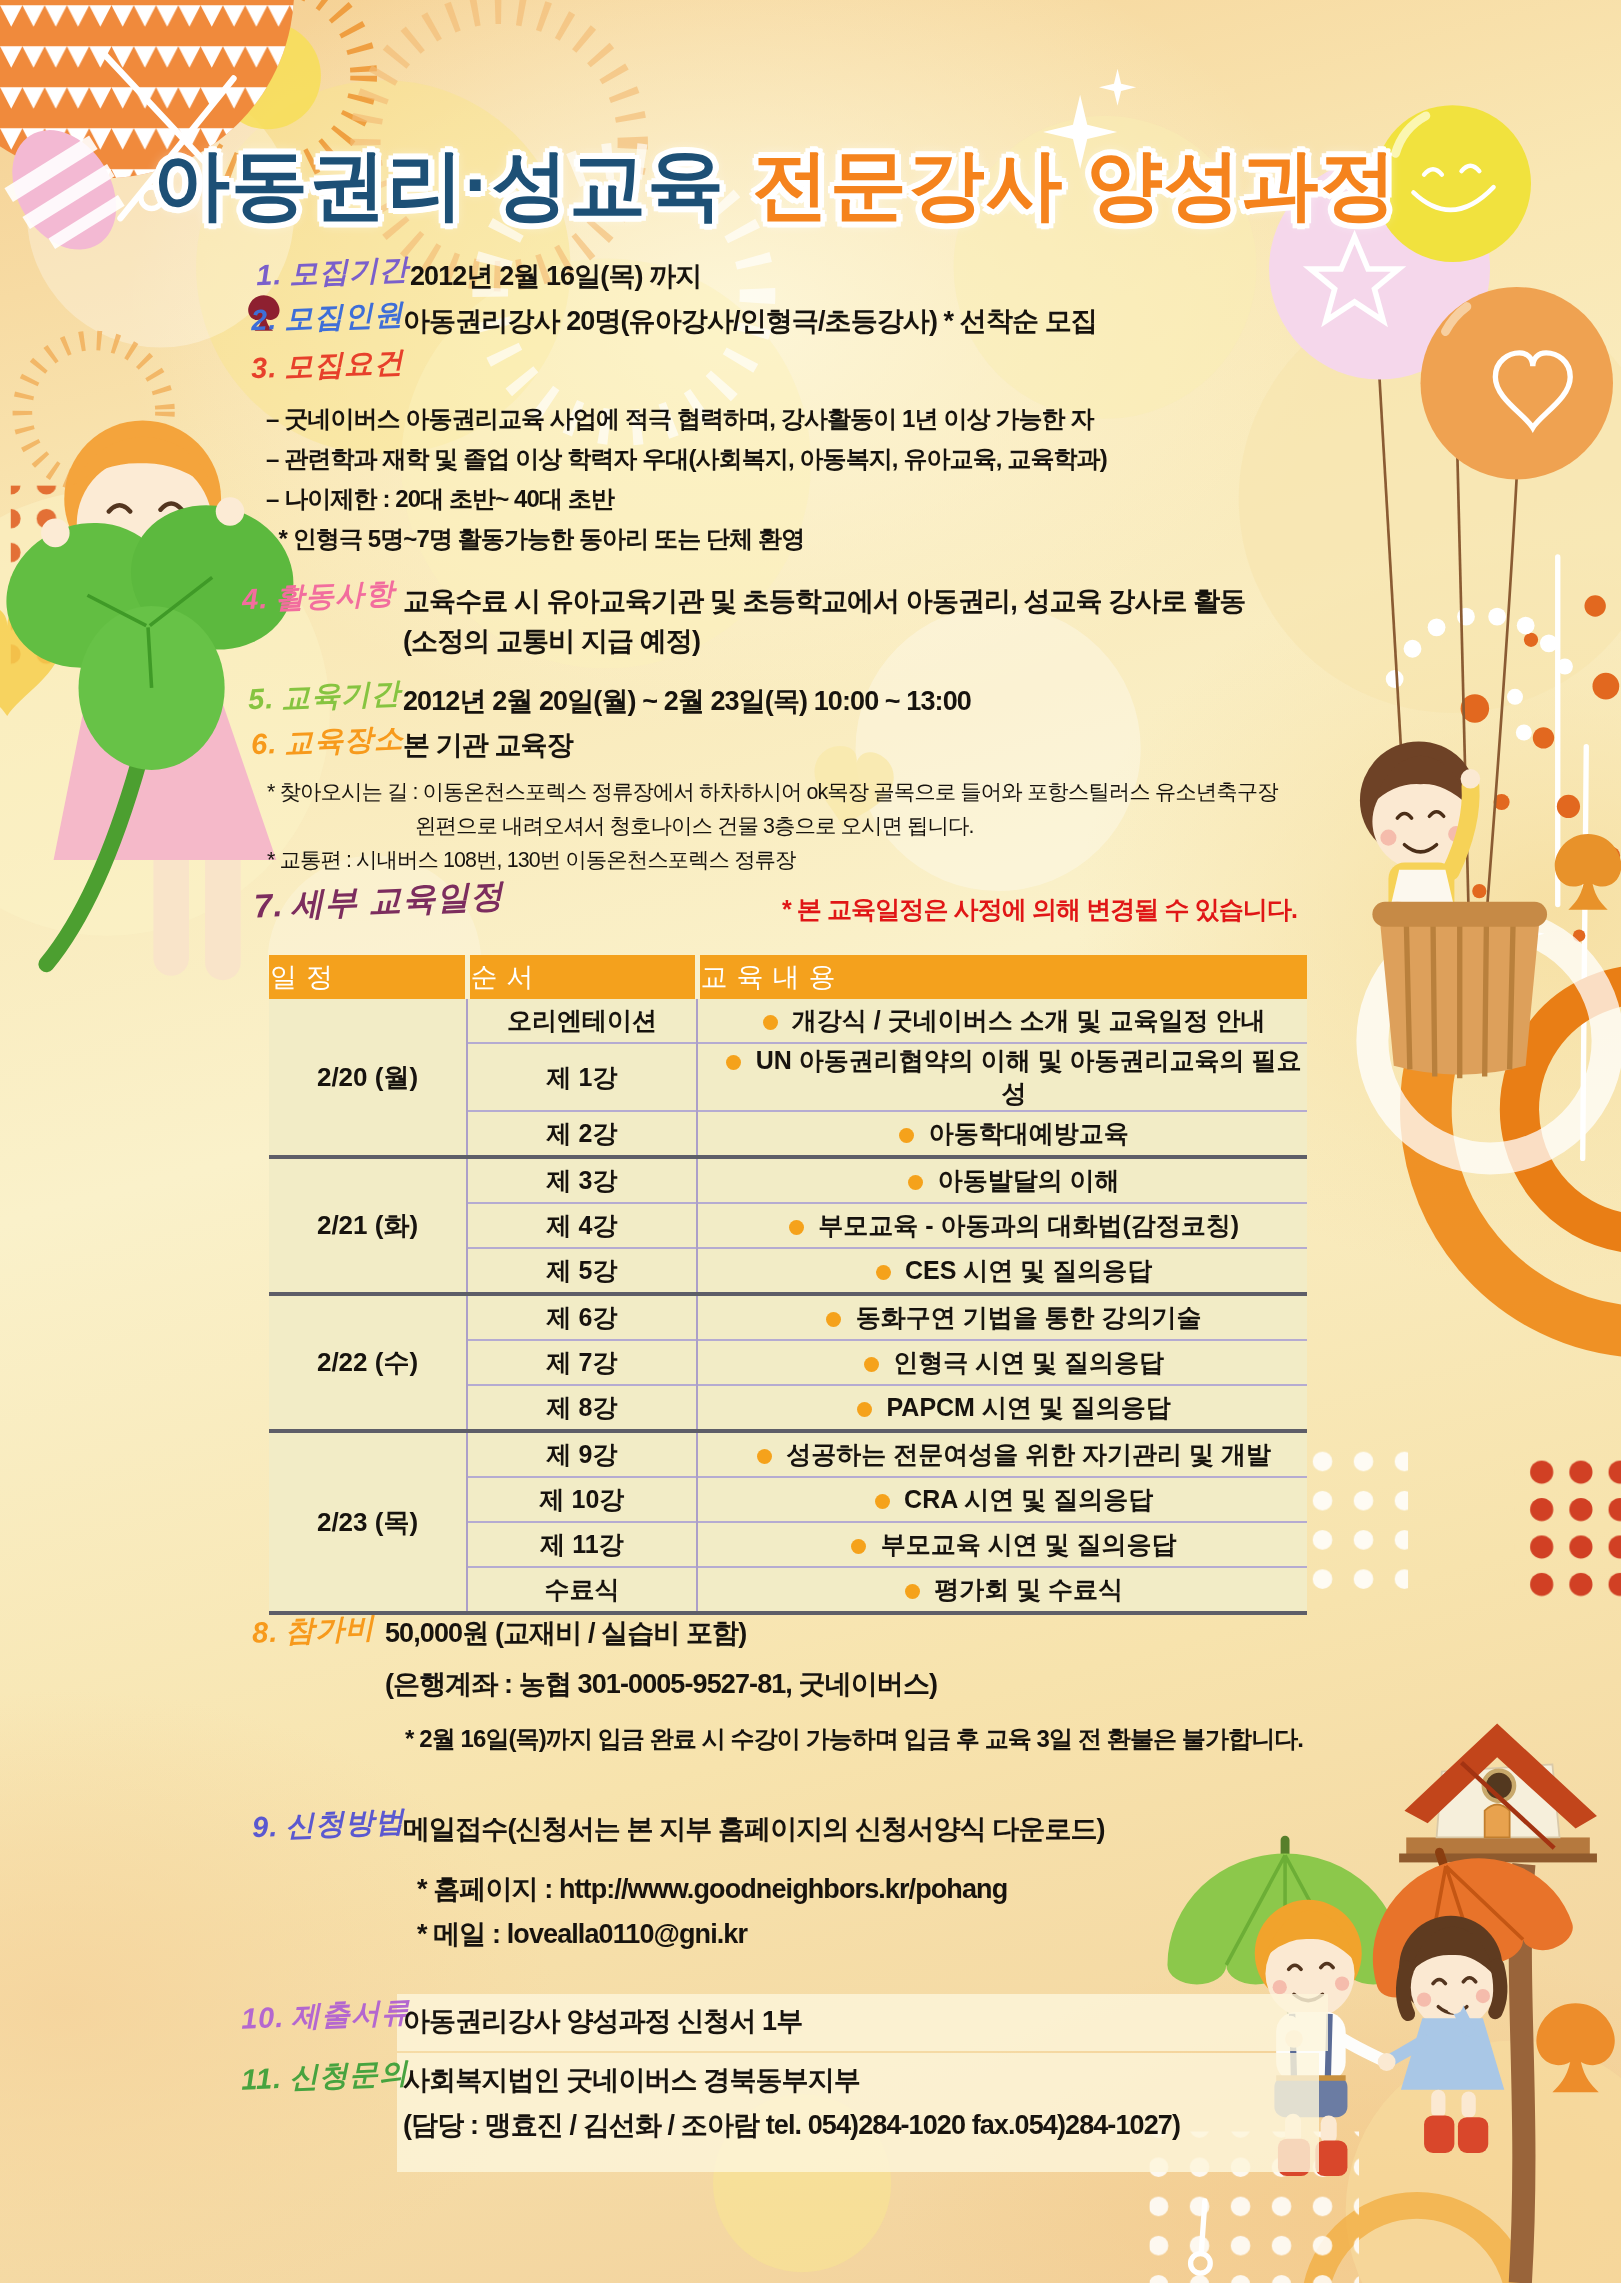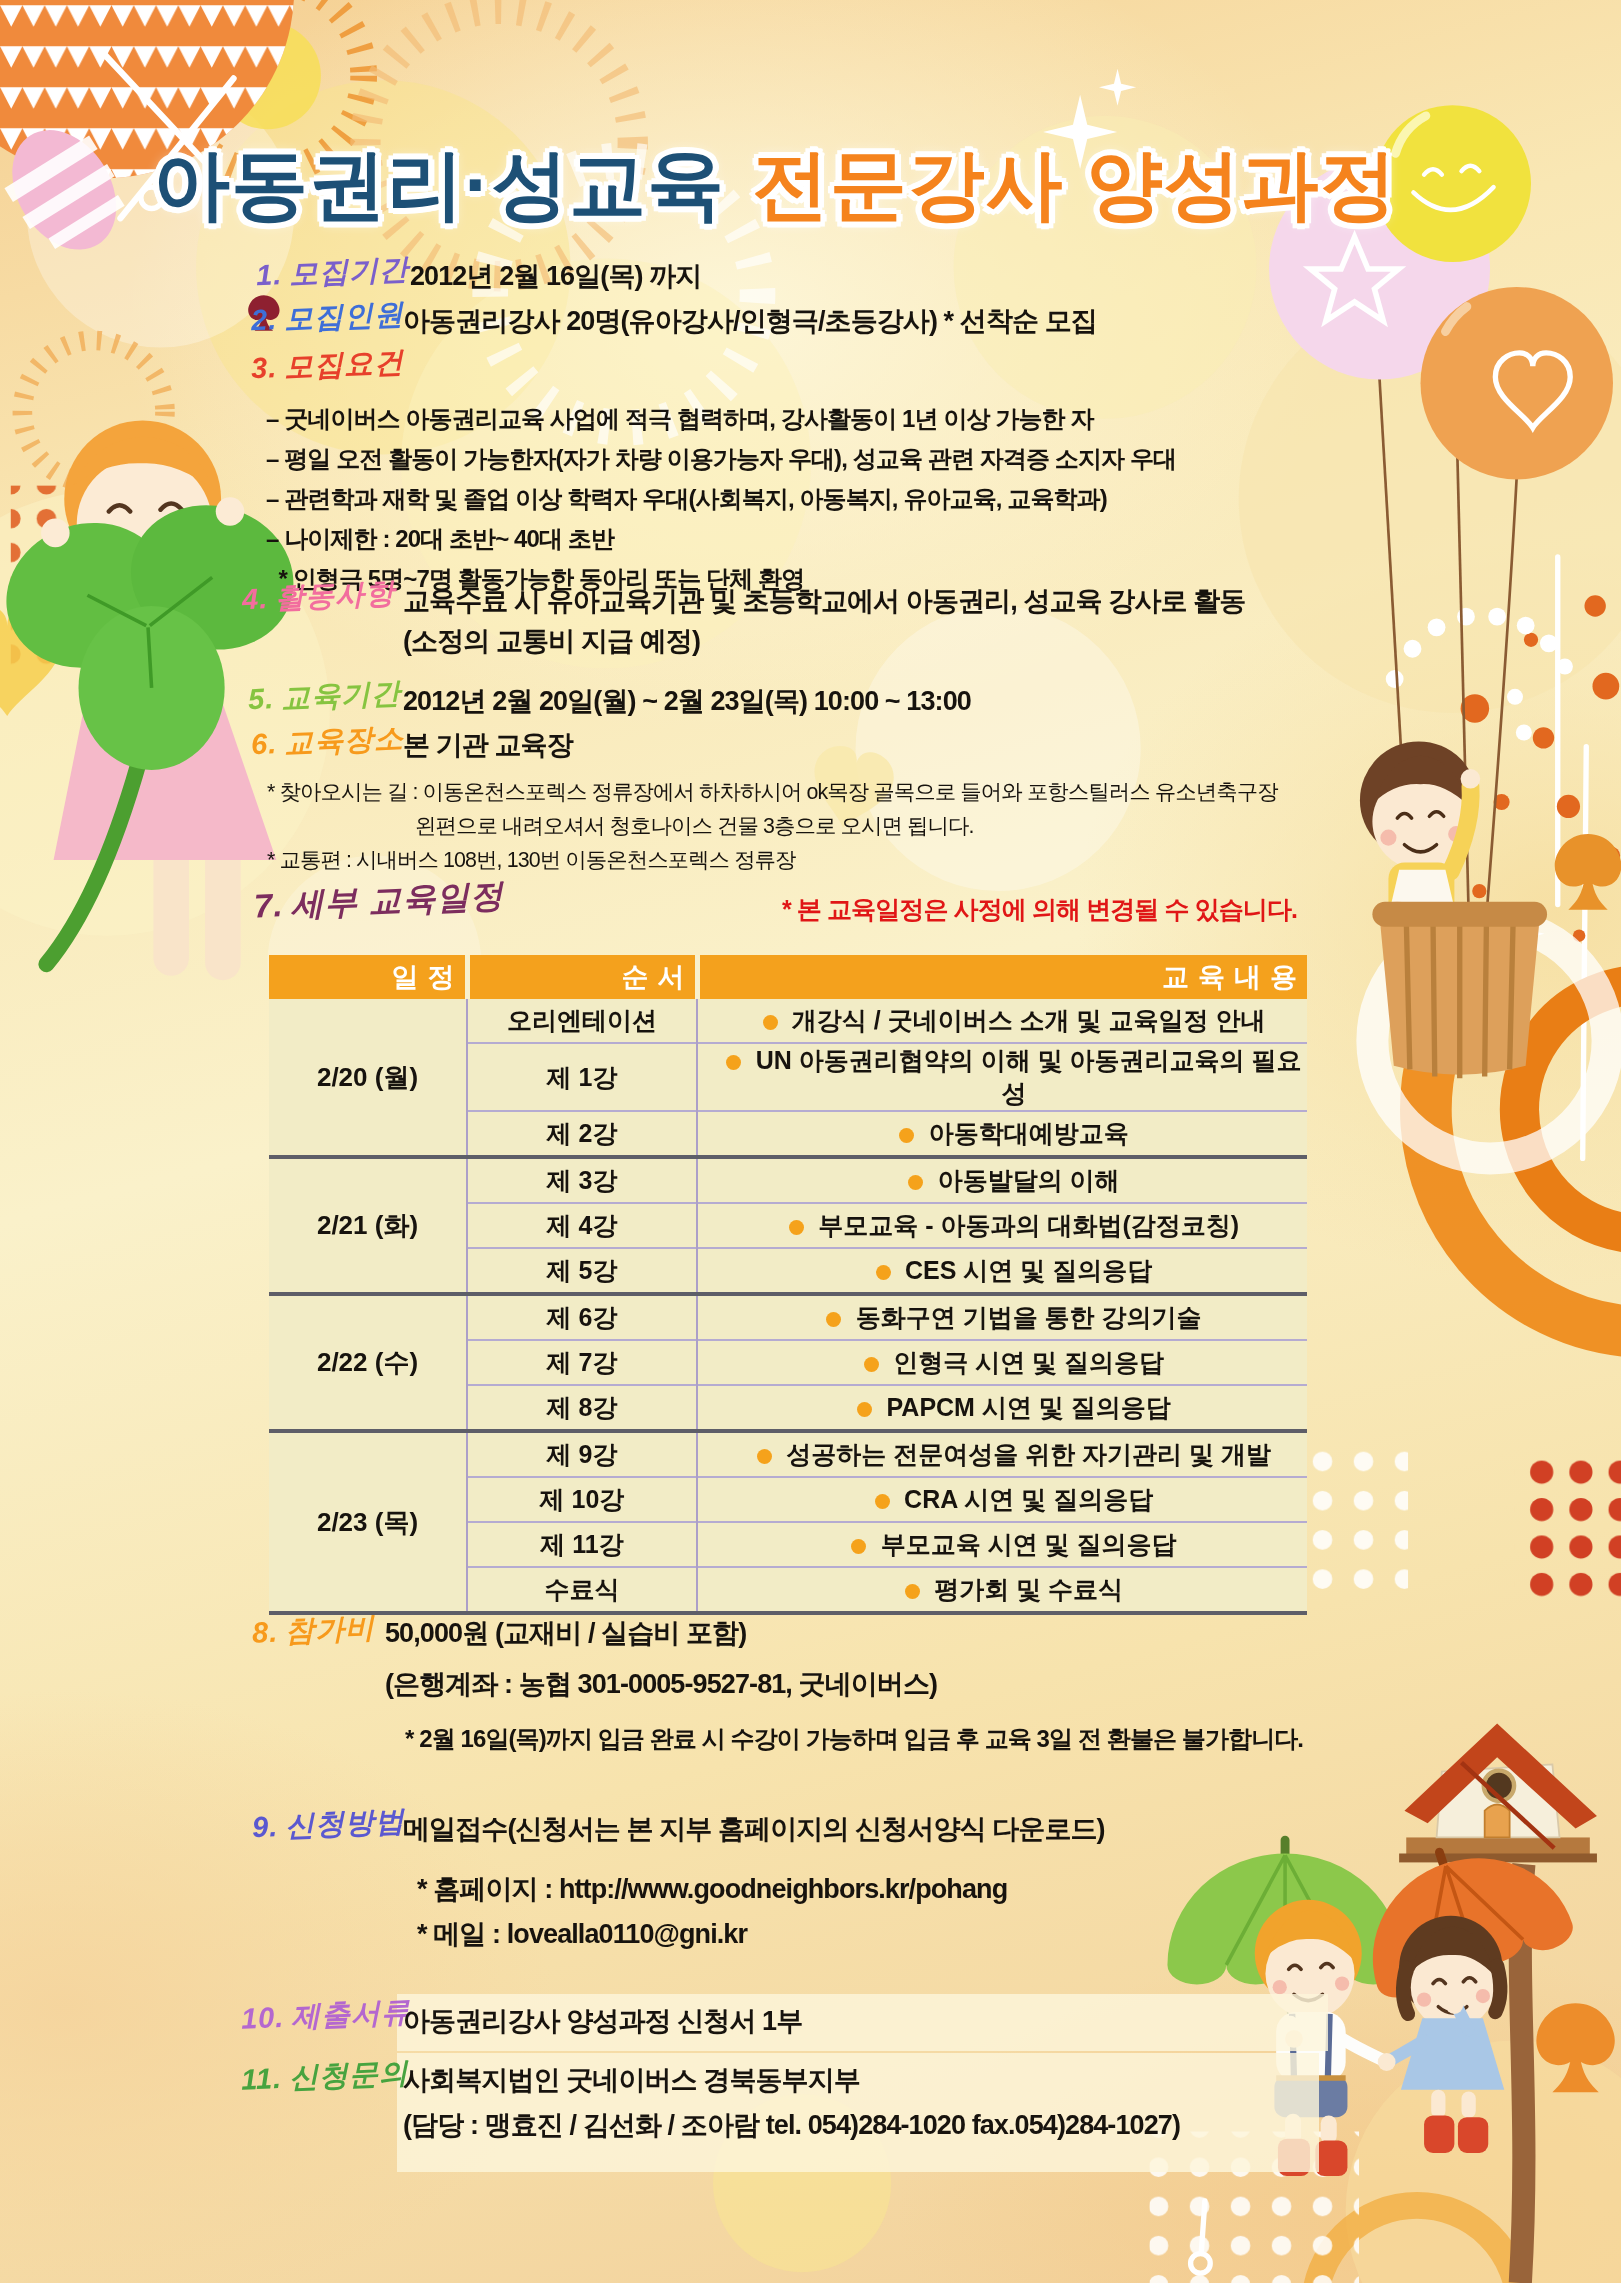--- a/index.html
+++ b/index.html
@@ -18,22 +18,22 @@
     text-shadow:-4.5px -4.5px 0 #fff,4.5px -4.5px 0 #fff,-4.5px 4.5px 0 #fff,4.5px 4.5px 0 #fff,
       -6.2px 0 0 #fff,6.2px 0 0 #fff,0 -6.2px 0 #fff,0 6.2px 0 #fff,0 0 14.3px rgba(255,255,255,.95);}
   .hand{font-weight:bold;font-style:italic;font-size:29px;letter-spacing:0.9px;transform:rotate(-2.5deg);}
   .hand .n{margin-right:7.1px;}
   .body-text{font-weight:bold;color:#17130e;font-size:27px;letter-spacing:-0.9px;}
   .bullet-text{font-weight:bold;color:#17130e;font-size:24px;letter-spacing:-0.9px;line-height:40px;}
   .small-text{font-weight:normal;color:#17130e;font-size:21.4px;letter-spacing:-0.9px;}
   .note-red{color:#E01616;font-size:25px;font-weight:bold;letter-spacing:-0.9px;}
   #schedule{position:absolute;left:269px;top:955px;width:1037px;z-index:3;
     border-collapse:collapse;table-layout:fixed;border-bottom:4.5px solid #5E5E68;}
-  #schedule th{background:#F4A11D;color:#fff;font-size:27px;font-weight:bold;height:42px;
-    letter-spacing:9px;text-align:right;}
+  #schedule th{background:#F4A11D;color:#fff;font-size:27px;font-weight:normal;height:42px;
+    letter-spacing:9px;text-align:left;}
   #schedule th + th{border-left:5.3px solid #F8F1CE;}
   #schedule td{height:43px;background:#F2ECC6;font-weight:bold;color:#17130e;font-size:25px;padding:0;}
   #schedule td.date-cell{text-align:center;font-size:26px;}
   #schedule td.order-cell{text-align:center;border-left:2.7px solid #AC9FC8;}
   #schedule td.content-cell{border-left:2.7px solid #AC9FC8;padding-left:23px;text-align:center;}
   #schedule tbody tr td{border-top:2.7px solid #B5ABD1;}
   #schedule tbody tr.group-start td{border-top:4.5px solid #5E5E68;}
   #schedule tbody tr:first-child td{border-top:none;}
   .dot{display:inline-block;width:15px;height:15px;border-radius:50%;background:#F5A21B;
     margin-right:14.3px;vertical-align:middle;}
@@ -288,21 +288,20 @@
   <div class="abs body-text" style="left:410px;top:258px;">2012년 2월 16일(목) 까지</div>
 
   <div class="abs hand" style="left: 251px; top: 298px; color: rgb(62, 110, 216);">
     <span class="n">2.</span><span>모집인원</span></div>
   <div class="abs body-text" style="left:403px;top:303px;">아동권리강사 20명(유아강사/인형극/초등강사)  * 선착순 모집</div>
 
   <div class="abs hand" style="left: 251px; top: 346px; color: rgb(231, 64, 43);">
     <span class="n">3.</span><span>모집요건</span></div>
   <div class="abs" style="left:266px;top:399px;">
     <div class="bullet-text">– 굿네이버스 아동권리교육 사업에 적극 협력하며, 강사활동이 1년 이상 가능한 자</div>
-    <div class="bullet-text">– 평일 오전 활동이 가능한자(자가 차량 이용가능자 우대), 성교육 관련 자격증 소지자 우대</div>
     <div class="bullet-text">– 관련학과 재학 및 졸업 이상 학력자 우대(사회복지, 아동복지, 유아교육, 교육학과)</div>
     <div class="bullet-text">– 나이제한 : 20대 초반~ 40대 초반</div>
     <div class="bullet-text" style="padding-left:12.5px;">* 인형극 5명~7명 활동가능한 동아리 또는 단체 환영</div>
   </div>
 
   <div class="abs hand" style="left: 242px; top: 577px; color: rgb(242, 109, 158);">
     <span class="n">4.</span><span>활동사항</span></div>
   <div class="abs body-text" style="left:403px;top:583px;">교육수료 시 유아교육기관 및 초등학교에서 아동권리, 성교육 강사로 활동</div>
   <div class="abs body-text" style="left:403px;top:623px;">(소정의 교통비 지급 예정)</div>
 

